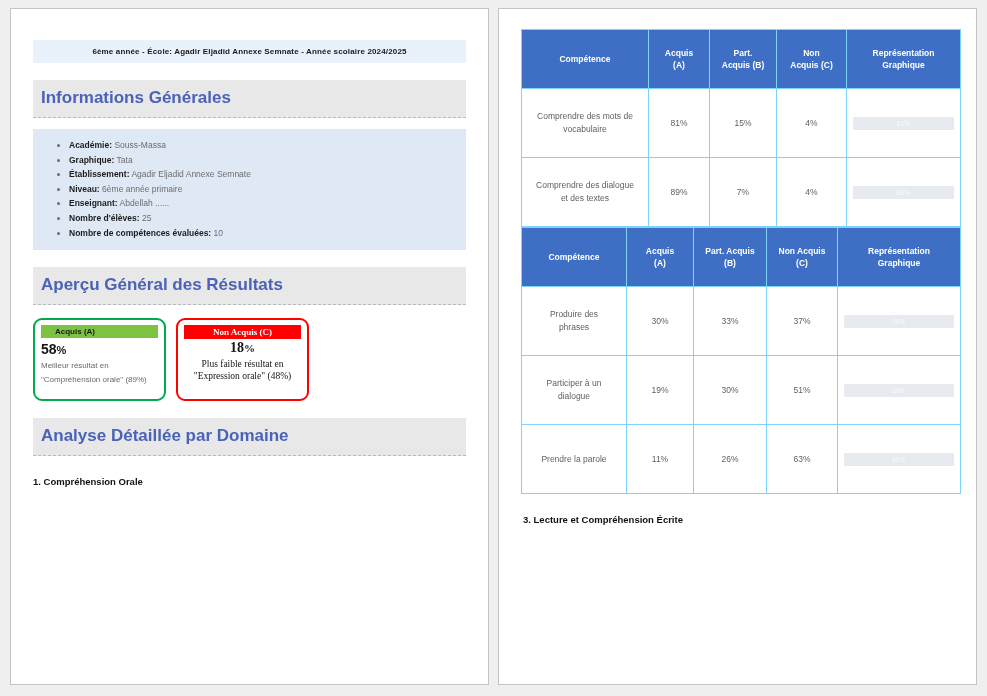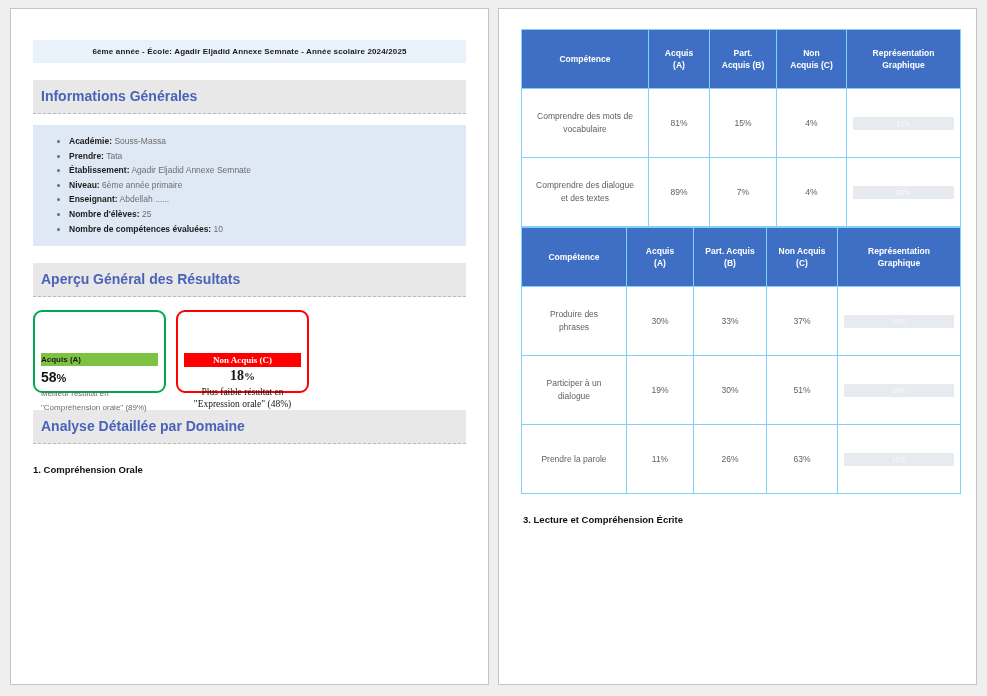--- a/index.html
+++ b/index.html
@@ -63,21 +63,21 @@
     padding: 7px 4px;
     margin-top: 11px;
     letter-spacing: .15px;
   }
 
   
   .section-head {
     background: #e8e8e8;
     color: #4a63b8;
     font-weight: bold;
-    font-size: 14px;
+    font-size: 17px;
     padding: 8px 8px 9px 8px;
     margin-top: 17px;
     border-bottom: 1px dashed #b9b9b9;
   }
 
   
   .info-box {
     background: #dfe9f6;
     margin-top: 11px;
     padding: 9px 0 10px 6px;
@@ -106,23 +106,22 @@
     position: relative;
   }
   .card-a { border: 2.5px solid #00a94f; }
   .card-b { border: 2.5px solid #ffc20e; }
   .card-c { border: 2.5px solid #ff0000; }
 
   .card-label {
     font-size: 8px;
     font-weight: bold;
     color: #1a1a1a;
-    padding: 2px 0;
+    padding: 2px 14px;
     display: block;
-    margin-top: 36px;
   }
   .card-a .card-label { background: #7dc242; }
   .card-b .card-label { background: #ffc20e; }
   .card-c .card-label {
     background: #ff0000; color: #ffffff;
     font-family: "Liberation Serif", serif;
     font-size: 9px; text-align: center;
   }
   .card-value {
     font-size: 14px; font-weight: bold; color: #151515;
@@ -224,21 +223,21 @@
     <div class="page-inner">
 
 
       <div class="subtitle-band">6ème année - École: Agadir Eljadid Annexe Semnate - Année scolaire 2024/2025</div>
 
       <div class="section-head">Informations Générales</div>
 
       <div class="info-box">
         <ul>
           <li><b>Académie:</b> <span>Souss-Massa</span></li>
-          <li><b>Prendre:</b> <span>Tata</span></li>
+          <li><b>Graphique:</b> <span>Tata</span></li>
           <li><b>Établissement:</b> <span>Agadir Eljadid Annexe Semnate</span></li>
           <li><b>Niveau:</b> <span>6ème année primaire</span></li>
           <li><b>Enseignant:</b> <span>Abdellah ......</span></li>
           <li><b>Nombre d'élèves:</b> <span>25</span></li>
           <li><b>Nombre de compétences évaluées:</b> <span>10</span></li>
         </ul>
       </div>
 
       <div class="section-head">Aperçu Général des Résultats</div>
 

